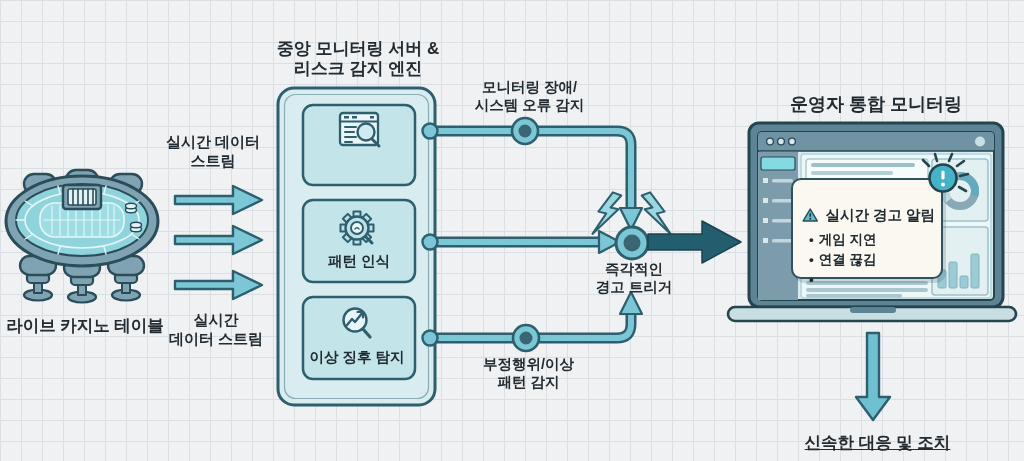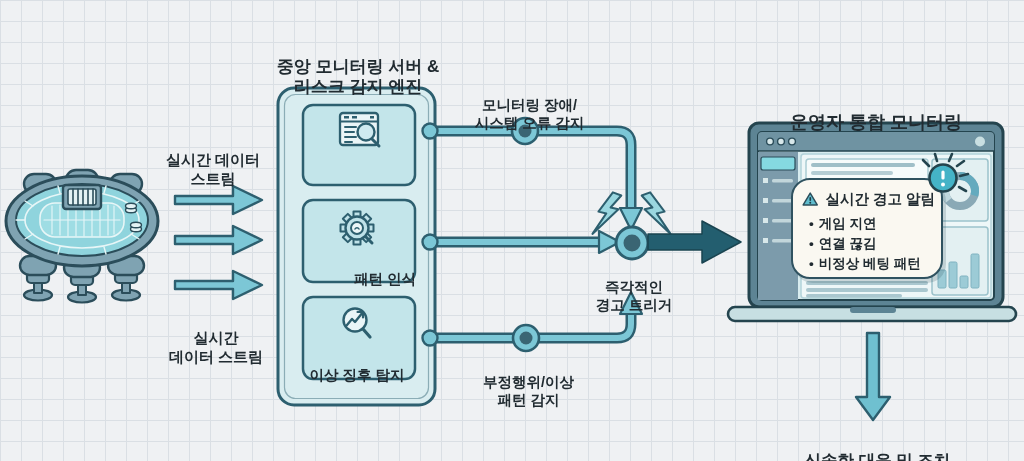--- a/index.html
+++ b/index.html
@@ -10,40 +10,40 @@
     background-image:
       linear-gradient(#dadfe4 1px, transparent 1px),
       linear-gradient(90deg,#dadfe4 1px, transparent 1px);
     background-size:21px 21px;
     color:#1f2a30;
   }
   svg{display:block;}
   #artwork{position:absolute;left:0;top:0;z-index:1;}
   .lbl{
     position:absolute;z-index:2;text-align:center;font-weight:800;
-    color:#212b31;white-space:pre-line;line-height:1.18;margin-top:18px;
+    color:#212b31;white-space:pre-line;line-height:1.18;
   }
   #lbl-server-title{left:258px;top:39px;width:200px;font-size:17px;line-height:20px;}
   #lbl-module-1{left:303px;top:158px;width:112px;font-size:14.5px;}
-  #lbl-module-2{left:303px;top:253px;width:112px;font-size:14.5px;padding-left:26px;}
+  #lbl-module-2{left:303px;top:253px;width:112px;font-size:14.5px;}
   #lbl-module-3{left:303px;top:349px;width:108px;font-size:14.5px;}
   #lbl-stream-top{left:148px;top:133px;width:130px;font-size:15px;line-height:18.5px;}
   #lbl-stream-bottom{left:151px;top:311px;width:130px;font-size:15px;line-height:18.5px;}
   #lbl-casino{left:3px;top:316px;width:164px;font-size:16.5px;}
   #lbl-network{left:452px;top:79px;width:155px;font-size:14.5px;line-height:17.5px;}
   #lbl-fraud{left:451px;top:356px;width:155px;font-size:14.5px;line-height:17.5px;}
   #lbl-trigger{left:572px;top:261px;width:124px;font-size:14.5px;line-height:17.5px;}
   #lbl-dashboard-title{left:770px;top:94px;width:212px;font-size:18px;}
   #lbl-response{left:775px;top:433px;width:205px;font-size:16.5px;text-decoration:underline;}
 
   .popup{
     position:absolute;left:791px;top:178px;width:152px;height:101px;z-index:3;
-    background:#faf8f1;border:2.5px solid #2f5260;border-radius:19px;
+    background:#faf8f1;border:2.5px solid #2f5260;border-radius:10px;
     box-shadow:3px 4px 0 rgba(36,68,78,.18);
-    padding:8px 6px 4px 9px;box-sizing:border-box;
+    padding:24px 6px 4px 9px;box-sizing:border-box;
   }
   .popup-header{display:flex;align-items:center;gap:7px;}
   .popup-title{font-size:14.5px;font-weight:800;color:#212b31;white-space:nowrap;}
   .popup-list{margin:4px 0 0 7px;padding:0;list-style:none;}
   .popup-list li{display:flex;gap:5px;font-size:13.5px;font-weight:800;line-height:20px;color:#212b31;}
   #badge{position:absolute;left:916px;top:151px;z-index:4;}
 </style>
 </head>
 <body>
 
@@ -285,20 +285,21 @@
   </svg>
 
   <div class="lbl" id="lbl-server-title">중앙 모니터링 서버 &amp;
 리스크 감지 엔진</div>
   <div class="lbl" id="lbl-module-2">패턴 인식</div>
   <div class="lbl" id="lbl-module-3">이상 징후 탐지</div>
   <div class="lbl" id="lbl-stream-top">실시간 데이터
 스트림</div>
   <div class="lbl" id="lbl-stream-bottom">실시간
 데이터 스트림</div>
+  <div class="lbl" id="lbl-casino">라이브 카지노 테이블</div>
   <div class="lbl" id="lbl-network">모니터링 장애/
 시스템 오류 감지</div>
   <div class="lbl" id="lbl-trigger">즉각적인
 경고 트리거</div>
   <div class="lbl" id="lbl-fraud">부정행위/이상
 패턴 감지</div>
   <div class="lbl" id="lbl-dashboard-title">운영자 통합 모니터링</div>
   <div class="lbl" id="lbl-response">신속한 대응 및 조치</div>
 
   <div class="popup">
@@ -314,21 +315,20 @@
       <li>
         <span>•</span>
         <span>게임 지연</span>
       </li>
       <li>
         <span>•</span>
         <span>연결 끊김</span>
       </li>
       <li>
         <span>•</span>
-        <span>비정상 베팅 패턴</span>
       </li>
     </ul>
   </div>
 
   <svg id="badge" width="56" height="56" viewBox="0 0 56 56">
     <g stroke="#24444e" stroke-width="2.6" stroke-linecap="round">
       <line x1="13" y1="15" x2="7" y2="9"></line>
       <line x1="21" y1="10" x2="19" y2="3"></line>
       <line x1="33" y1="10" x2="36" y2="3"></line>
       <line x1="41" y1="15" x2="48" y2="10"></line>

